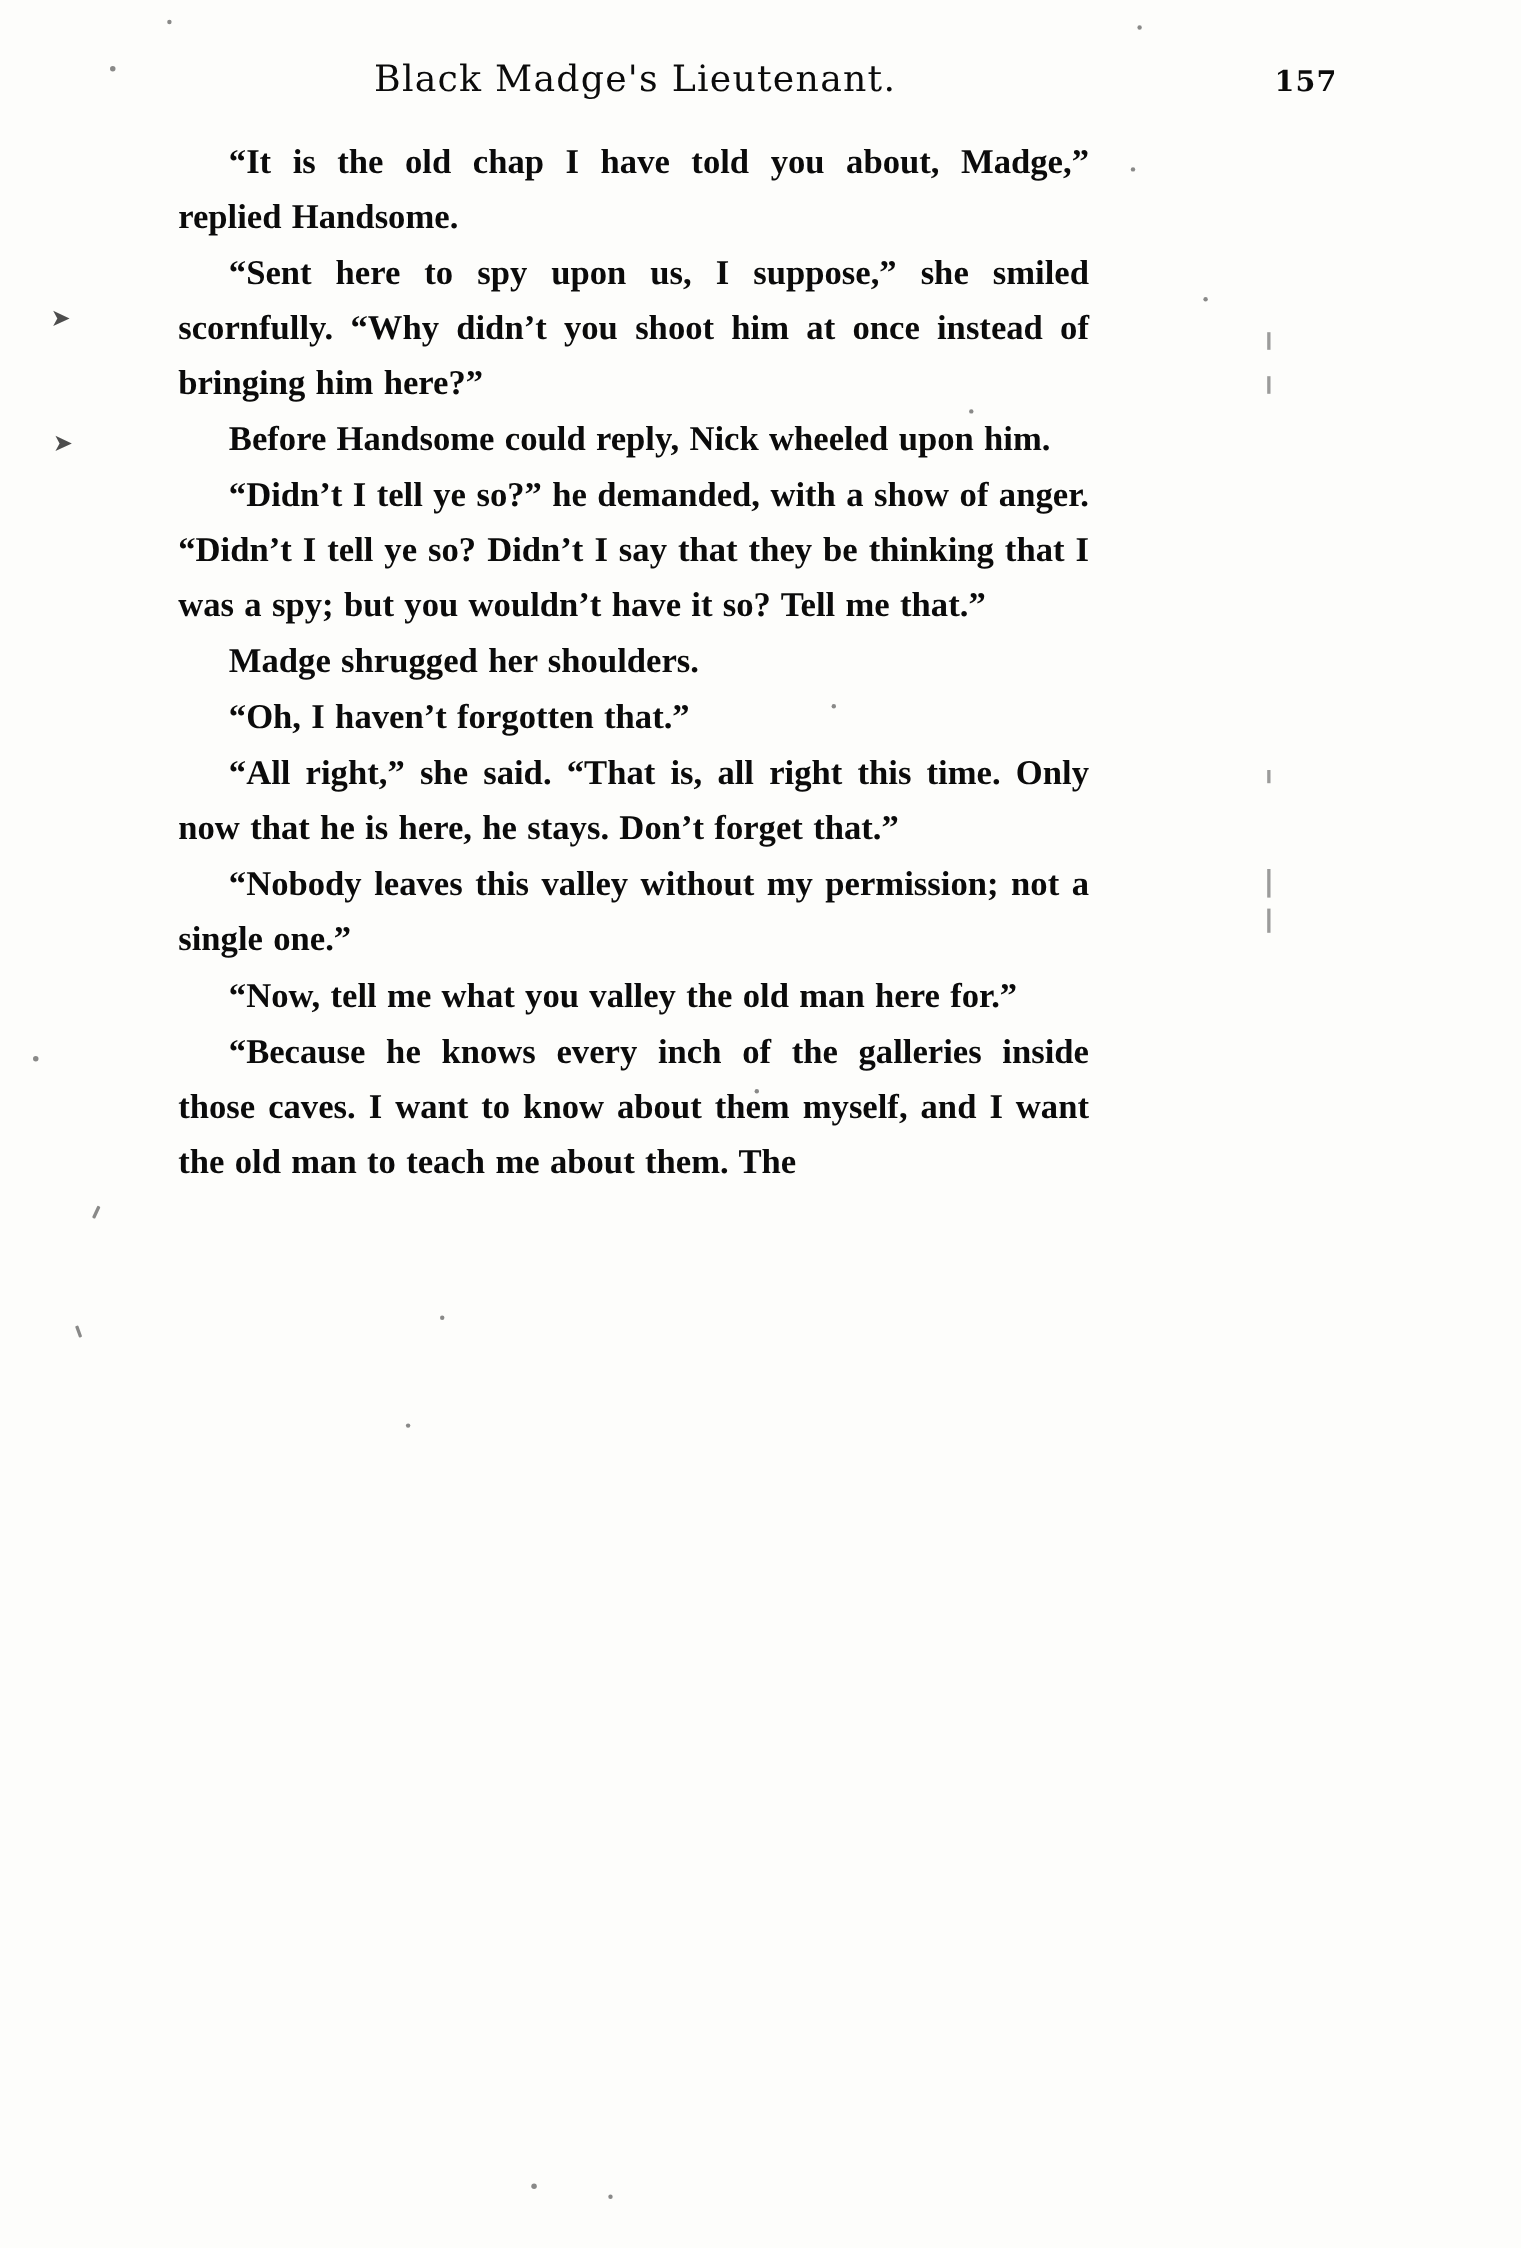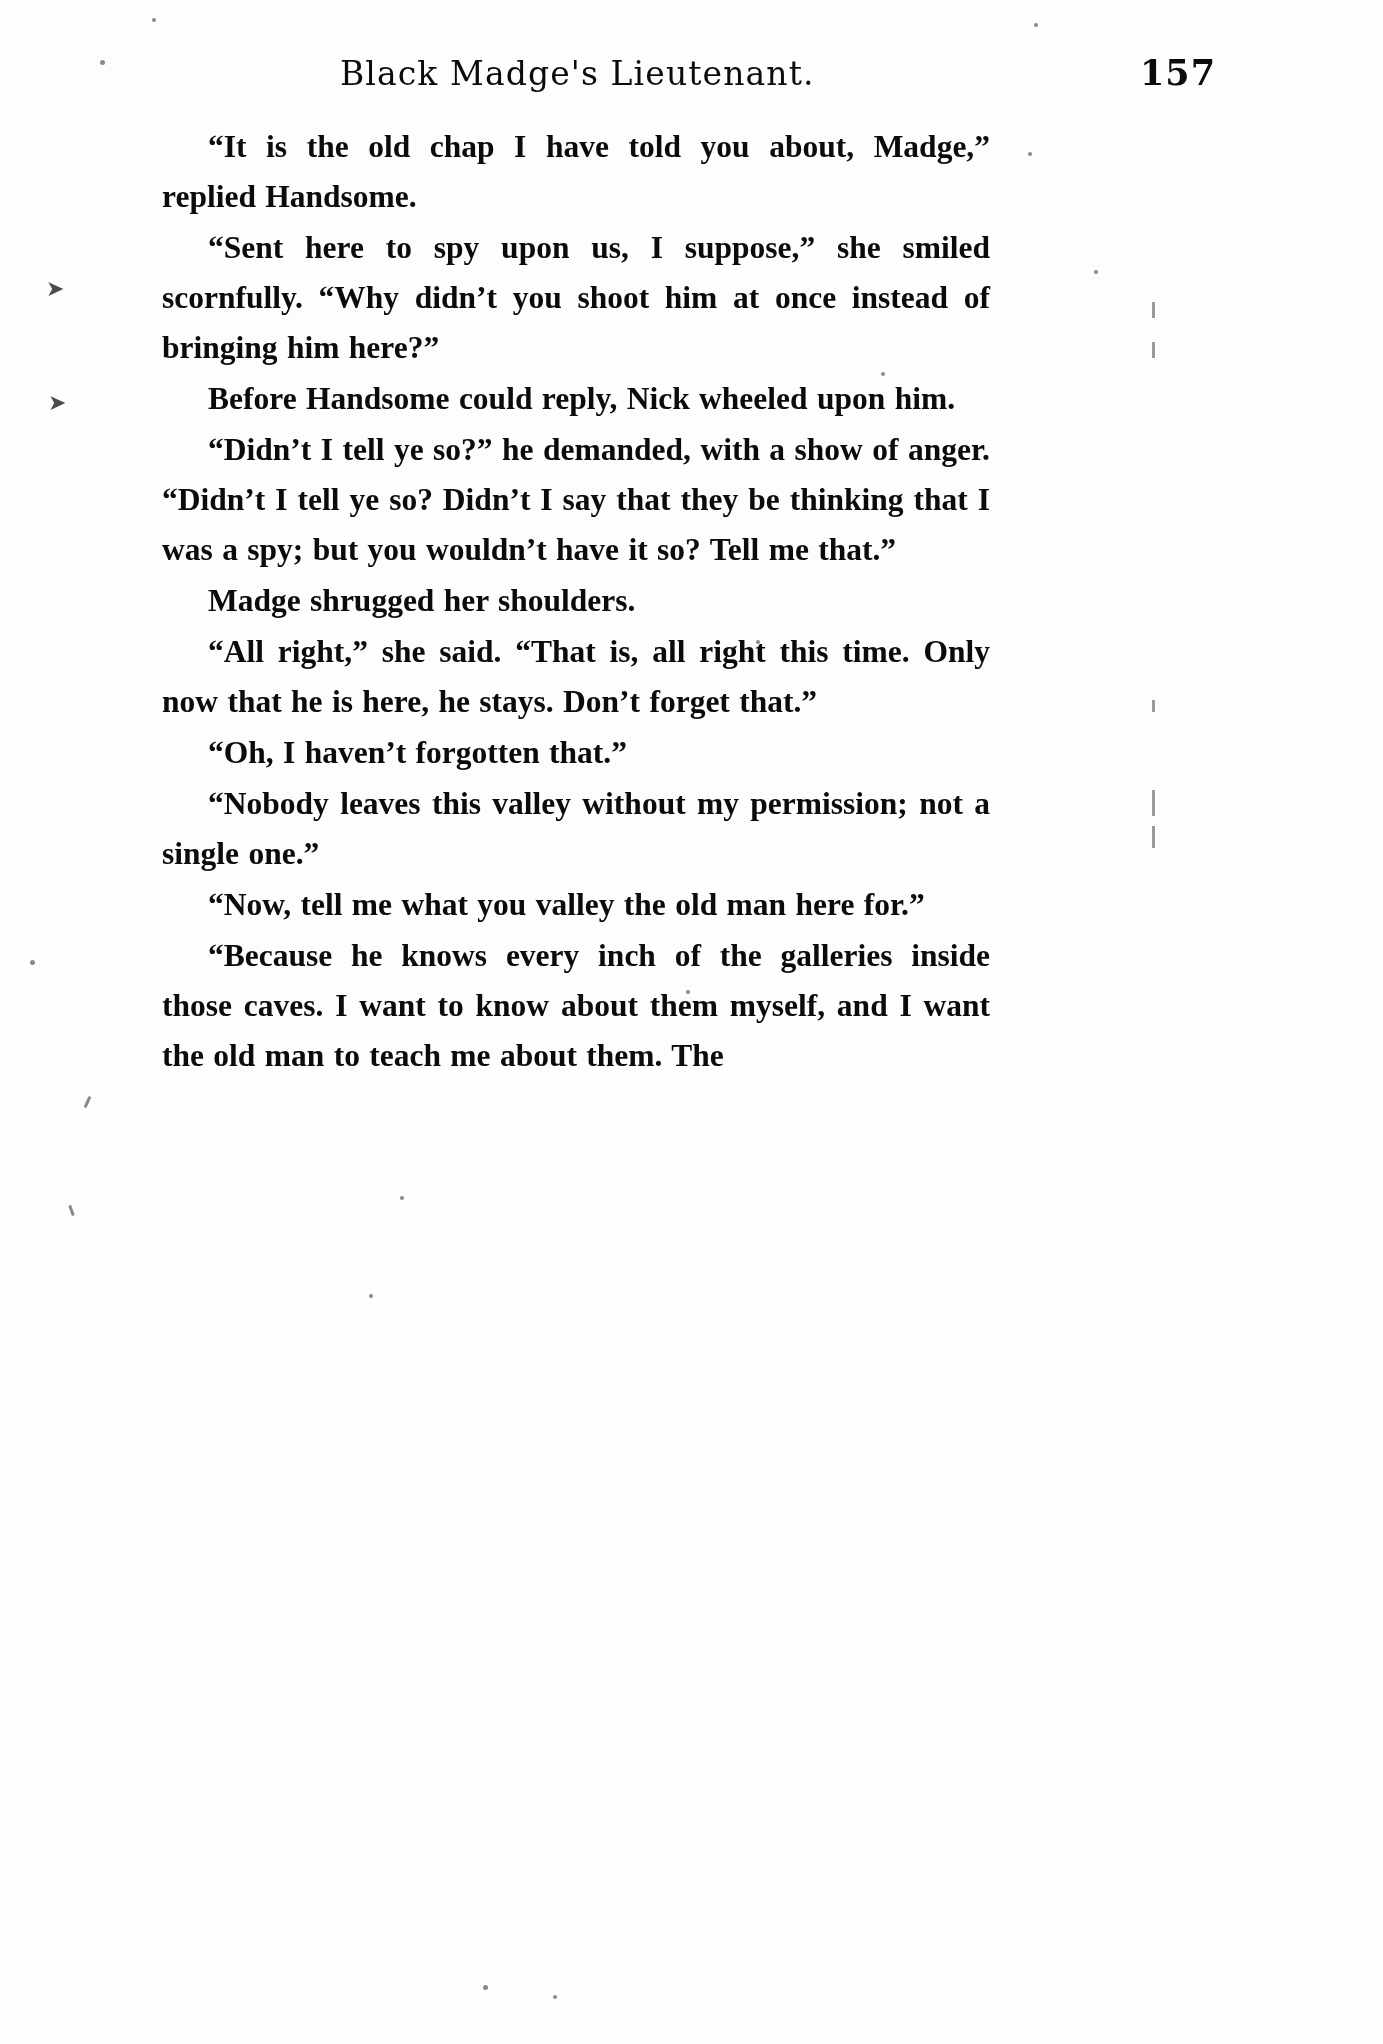--- a/index.html
+++ b/index.html
@@ -43,21 +43,21 @@
     font-family: "DejaVu Serif", serif;
     font-weight: 400;
     font-size: 33px;
     letter-spacing: 1.1px;
     margin-left: 175px;
     white-space: nowrap;
   }
   .folio {
     font-family: "DejaVu Serif", serif;
     font-weight: 700;
-    font-size: 35px;
+    font-size: 26px;
     letter-spacing: 1px;
     margin-left: auto;
     padding-right: 4px;
   }
 
   .body-text {
     position: absolute;
     top: 122px;
     left: 162px;
     width: 828px;
@@ -137,20 +137,20 @@
     <div class="running-title">Black Madge's Lieutenant.</div>
     <div class="folio">157</div>
   </div>
 
   <div class="body-text">
     <p class="para">“It is the old chap I have told you about, Madge,” replied Handsome.</p>
     <p class="para">“Sent here to spy upon us, I suppose,” she smiled scornfully. “Why didn’t you shoot him at once instead of bringing him here?”</p>
     <p class="para">Before Handsome could reply, Nick wheeled upon him.</p>
     <p class="para">“Didn’t I tell ye so?” he demanded, with a show of anger. “Didn’t I tell ye so? Didn’t I say that they be thinking that I was a spy; but you wouldn’t have it so? Tell me that.”</p>
     <p class="para">Madge shrugged her shoulders.</p>
+    <p class="para">“Oh, I haven’t forgotten that.”</p>
     <p class="para">“All right,” she said. “That is, all right this time. Only now that he is here, he stays. Don’t forget that.”</p>
-    <p class="para">“Oh, I haven’t forgotten that.”</p>
     <p class="para">“Nobody leaves this valley without my permission; not a single one.”</p>
     <p class="para">“Now, tell me what you valley the old man here for.”</p>
     <p class="para">“Because he knows every inch of the galleries inside those caves. I want to know about them myself, and I want the old man to teach me about them. The</p>
   </div>
 
 </div>
 
 </body></html>

